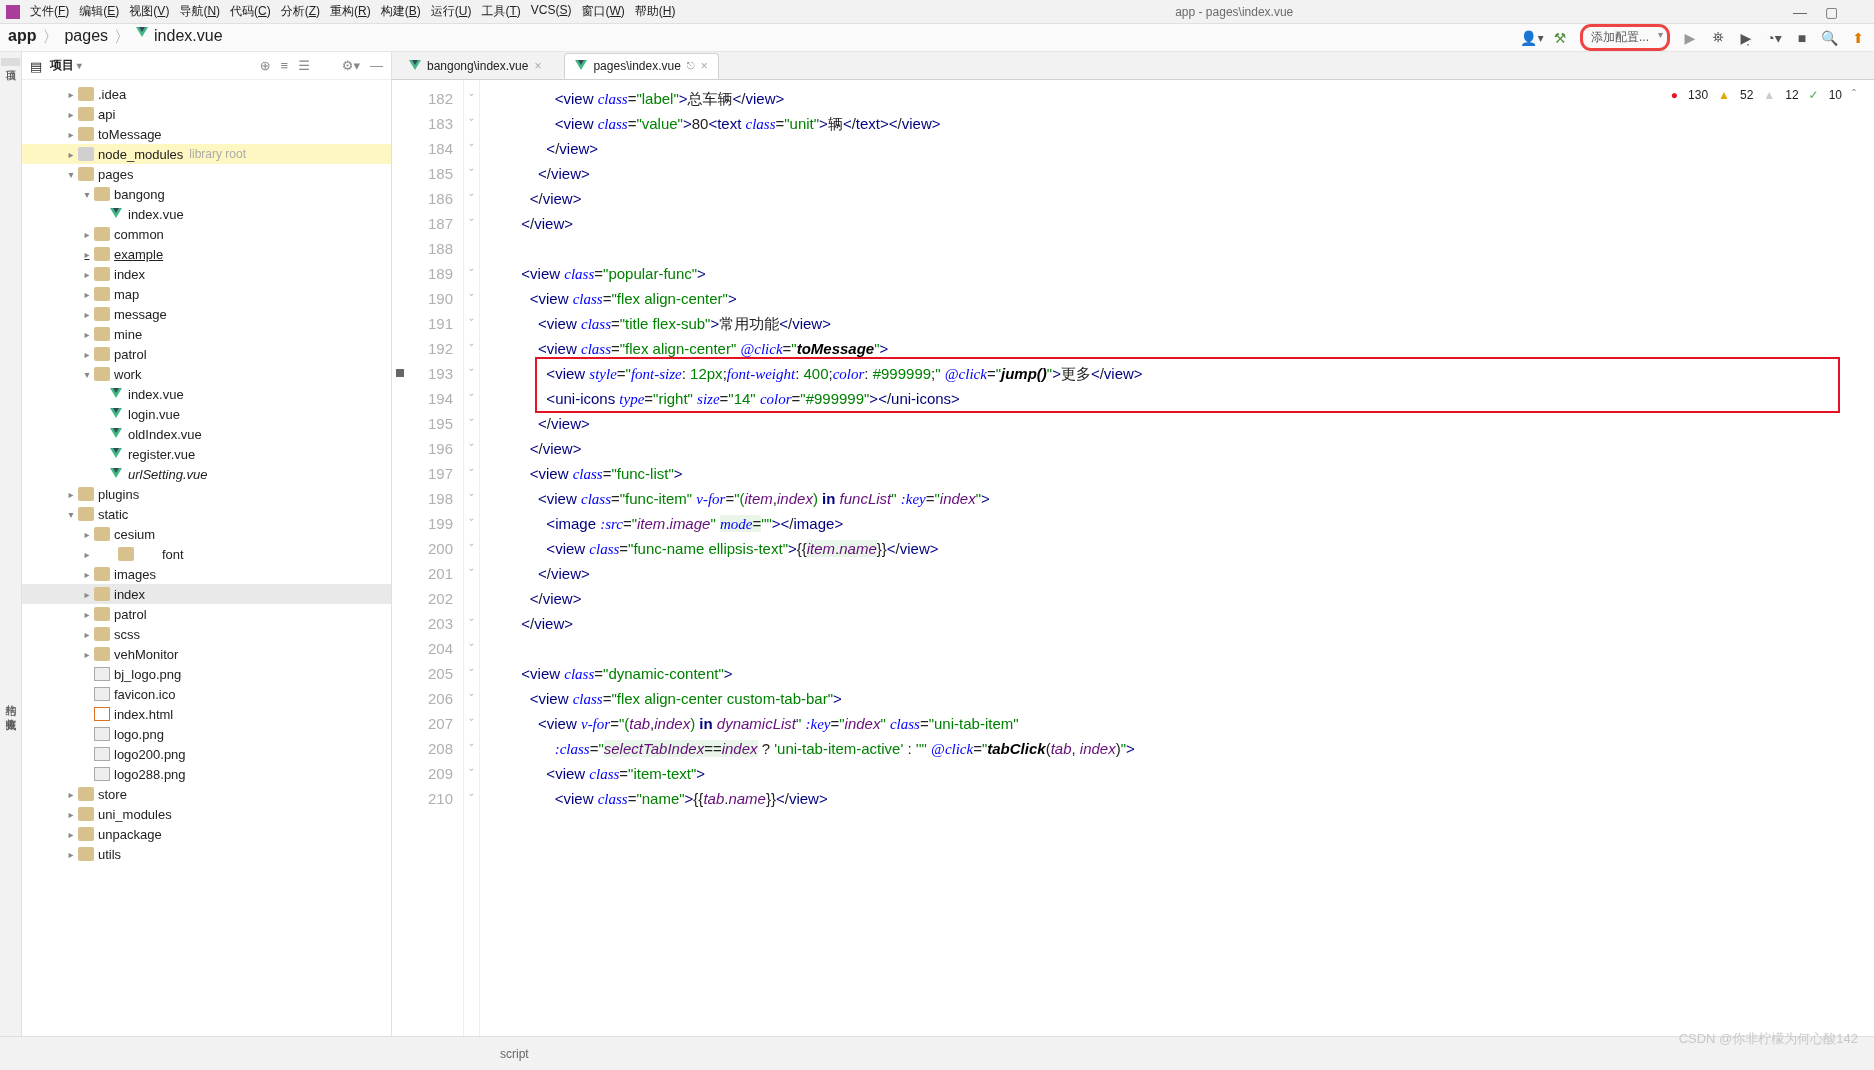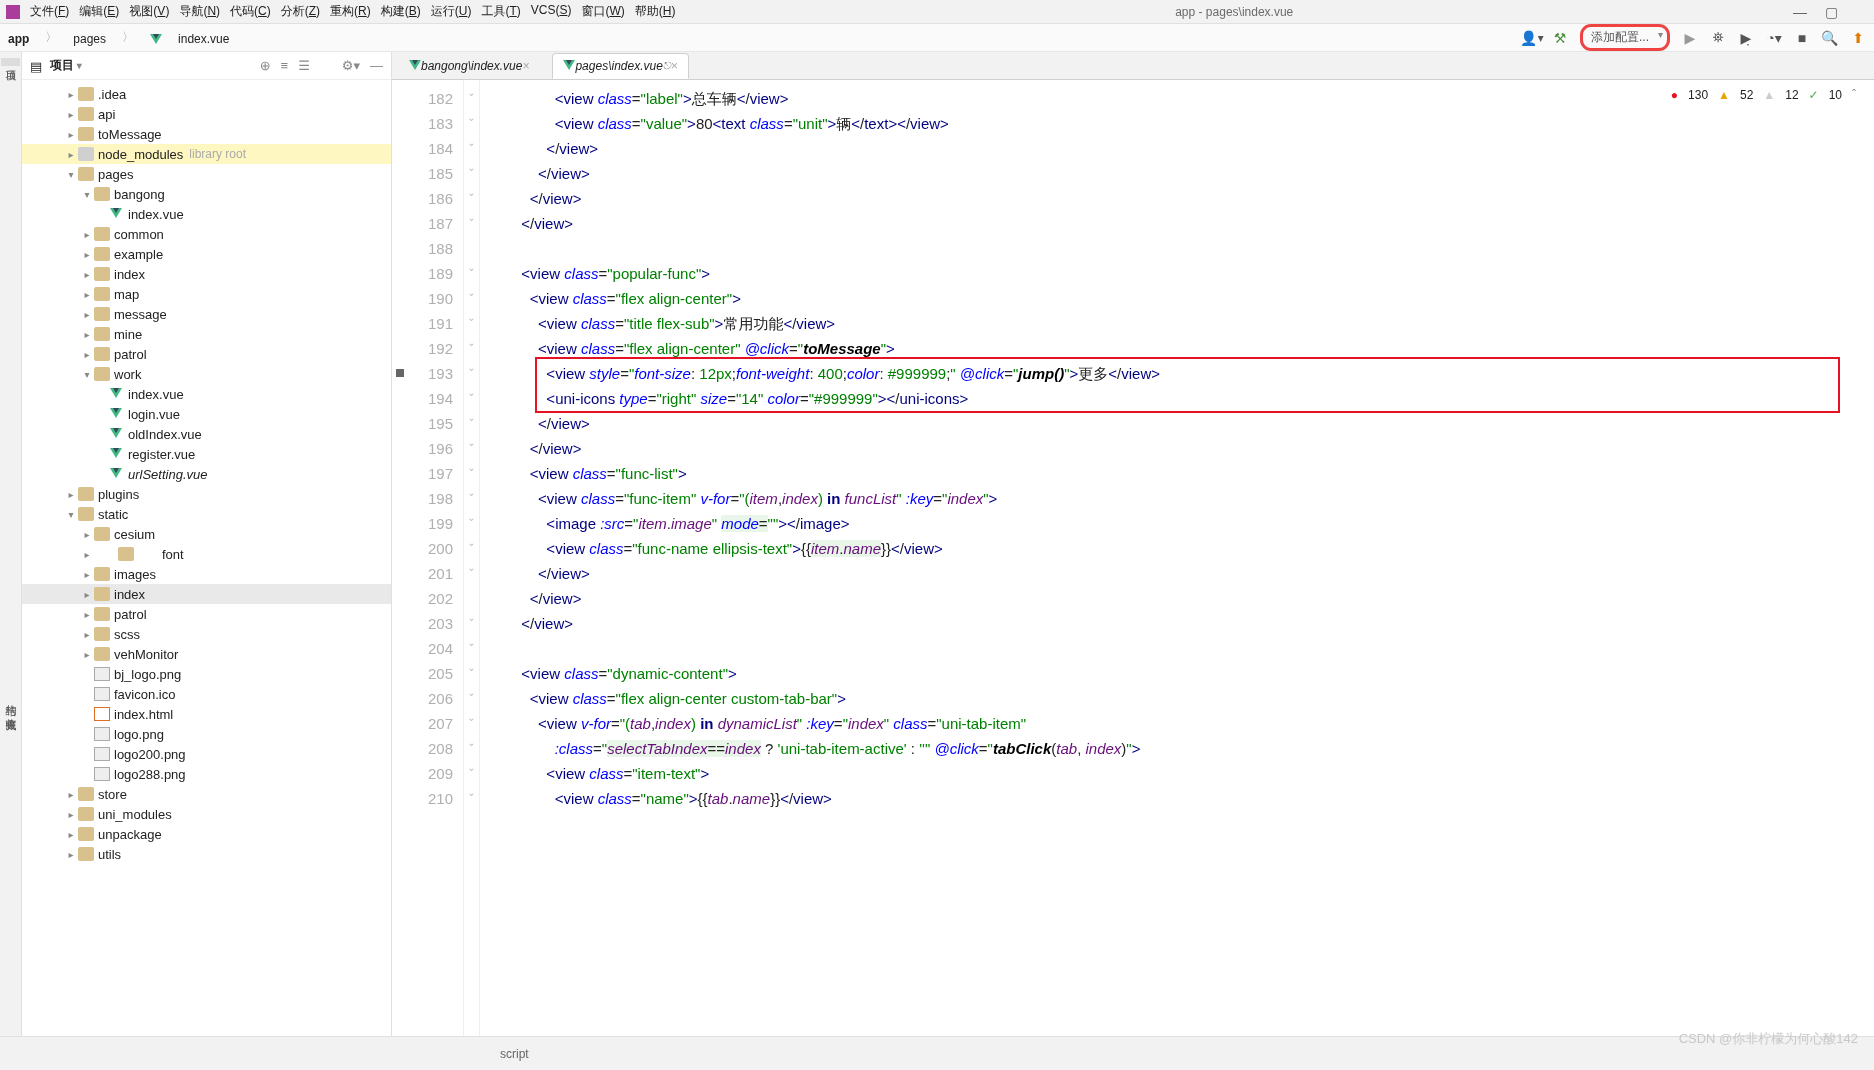--- a/index.html
+++ b/index.html
@@ -4,21 +4,21 @@
 <style>
 * { margin:0; padding:0; box-sizing:border-box; font-family:-apple-system,"Segoe UI",Arial,sans-serif; }
 body { width:1874px; height:1070px; background:#fff; overflow:hidden; font-size:13px; color:#222; position:relative; }
 .menubar { height:24px; display:flex; align-items:center; padding:0 6px; gap:10px; background:#f2f2f2; border-bottom:1px solid #e0e0e0; }
 .menubar .logo { width:14px; height:14px; background:#aa3d9c; }
 .menubar .m { font-size:12px; cursor:pointer; }
 .menubar .u { text-decoration:underline; }
 .menubar .title { margin-left:auto; margin-right:auto; color:#6b6b6b; font-size:12px; }
 .menubar .winbtns { display:flex; gap:18px; color:#666; font-size:14px; }
 .toolbar { height:28px; display:flex; align-items:center; padding:0 8px; background:#fafafa; border-bottom:1px solid #e6e6e6; }
-.crumb { display:flex; align-items:flex-end; gap:16px; font-size:12px; }
+.crumb { display:flex; align-items:flex-start; gap:6px; font-size:16px; }
 .crumb .sep { color:#999; }
 .vue-ico { width:12px; height:12px; display:inline-block; position:relative; }
 .vue-ico::before { content:""; position:absolute; left:0; top:0; border-left:6px solid transparent; border-right:6px solid transparent; border-top:10px solid #41b883; }
 .vue-ico::after { content:""; position:absolute; left:3px; top:0; border-left:3px solid transparent; border-right:3px solid transparent; border-top:5px solid #35495e; }
 .toolbar-right { margin-left:auto; display:flex; align-items:center; gap:12px; }
 .tbtn { width:16px; height:16px; display:flex; align-items:center; justify-content:center; color:#555; font-size:14px; }
 .run-cfg { border:3px solid #ef4444; padding:2px 18px 2px 8px; font-size:12px; color:#555; border-radius:11px; position:relative; }
 .run-cfg::after { content:"▾"; position:absolute; right:4px; top:2px; font-size:10px; color:#888; }
 .play-ico { color:#999; }
 .main { display:flex; height:calc(100% - 52px - 22px); }
@@ -41,34 +41,34 @@
 .chev.none::before { content:""; }
 .fico { width:16px; height:14px; margin-right:4px; display:flex; align-items:center; justify-content:center; font-size:10px; }
 .fico.folder { background:#d9c18e; border-radius:2px; }
 .fico.folder.grey { background:#d0d0d0; }
 .fico.png { border:1px solid #aaa; background:#eee; }
 .fico.html { border:1px solid #e07020; background:#fff; }
 .rowtxt { font-size:13px; }
 .hint { color:#aaa; margin-left:6px; font-size:12px; }
 .editor { flex:1; display:flex; flex-direction:column; position:relative; }
 .tabs { height:28px; display:flex; align-items:flex-end; background:#f2f2f2; border-bottom:1px solid #d0d0d0; padding-left:6px; }
-.tab2 { height:26px; display:flex; align-items:center; padding:0 10px; font-size:12px; border:1px solid transparent; cursor:pointer;font-style:italic; }
+.tab2 { height:26px; display:flex; align-items:center; gap:6px; padding:0 10px; font-size:12px; border:1px solid transparent; cursor:pointer; }
 .tab2.active { background:#fff; border:1px solid #d0d0d0; border-bottom:1px solid #fff; border-radius:4px 4px 0 0;margin-left:12px; }
 .tab2 .x { color:#aaa; font-size:12px; }
 .tab2 .pin { color:#888; font-size:10px; }
 .codewrap { flex:1; display:flex; overflow:hidden; font-family:"JetBrains Mono",Consolas,monospace; font-size:15px; position:relative; }
 .gut { width:72px; background:#fff; color:#b0b0b0; text-align:right; padding:6px 10px; border-right:1px solid #eee; line-height:25px; user-select:none; }
 .gut .ln { height:25px; position:relative; }
 .gut .mark { position:absolute; left:-6px; top:8px; width:8px; height:8px; background:#666; }
 .foldgut { width:16px; border-right:1px solid #eee; }
 .foldgut .fd { height:25px; display:flex; align-items:center; justify-content:center; color:#bbb; font-size:10px; }
 .code { flex:1; padding:6px 0 6px 8px; line-height:25px; white-space:pre; overflow:auto; position:relative; }
 .code .cl { height:25px; }
 .t-tag { color:#000080; }
-.t-attr { color:#0000ff; font-style:italic; }
+.t-attr { color:#0000ff; font-style:italic;font-family:Liberation Serif, serif; }
 .t-str { color:#008000; }
 .t-var { color:#660e7a; font-style:italic; }
 .t-fn { color:#000; font-style:italic; font-weight:bold; }
 .t-kw { color:#000080; font-weight:bold; }
 .t-sel { background:#e8f5e8; }
 .redbox { position:absolute; border:2px solid #e81123; pointer-events:none; }
 .insp { position:absolute; top:6px; right:14px; display:flex; gap:10px; font-size:12px; align-items:center; background:rgba(255,255,255,0.9); padding:2px 4px; }
 .insp .e { color:#e81123; }
 .insp .w { color:#e6a700; }
 .insp .g { color:#4caf50; }
@@ -182,21 +182,21 @@
         <div class="row" style="padding-left: 74px;">
           <span class="chev none"></span>
           <span class="vue-ico" style="margin-right: 6px;"></span>
           <span class="rowtxt">index.vue</span>
         </div>
         <div class="row" style="padding-left: 58px;">
           <span class="chev right"></span>
           <span class="fico folder"></span>
           <span class="rowtxt">common</span>
         </div>
-        <div class="row" style="padding-left: 58px;">
+        <div class="row" style="padding-left: 58px; text-decoration: underline;">
           <span class="chev right"></span>
           <span class="fico folder"></span>
           <span class="rowtxt">example</span>
         </div>
         <div class="row" style="padding-left: 58px;">
           <span class="chev right"></span>
           <span class="fico folder"></span>
           <span class="rowtxt">index</span>
         </div>
         <div class="row" style="padding-left: 58px;">

